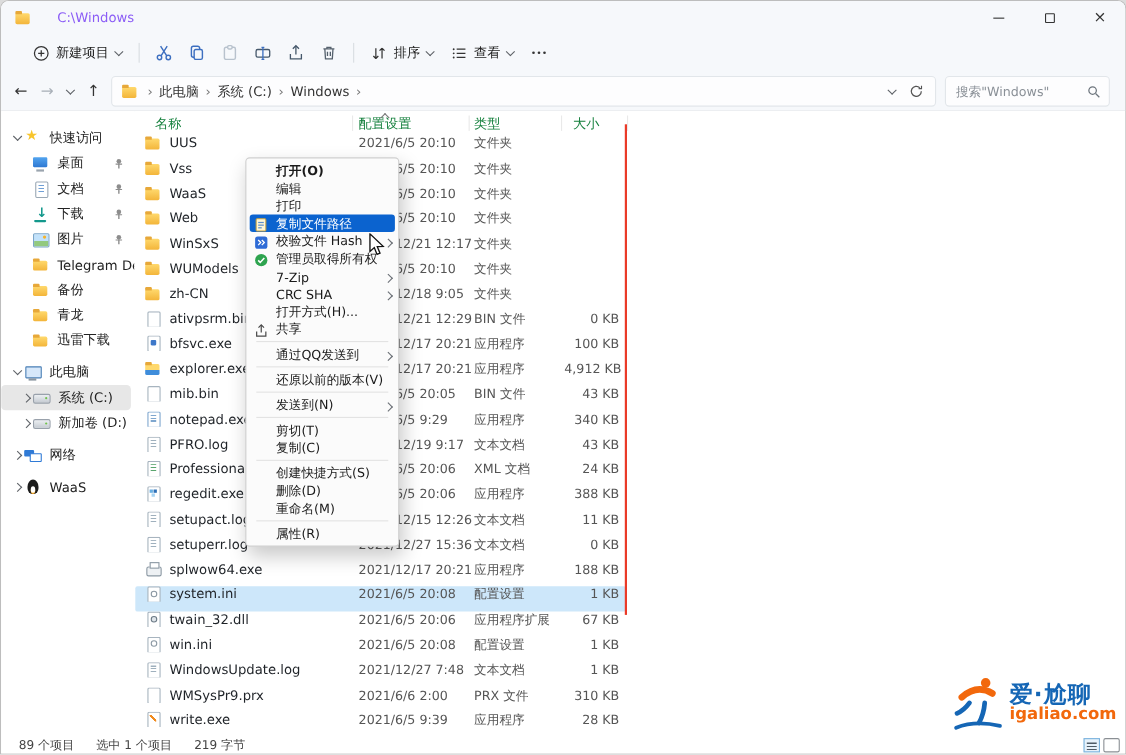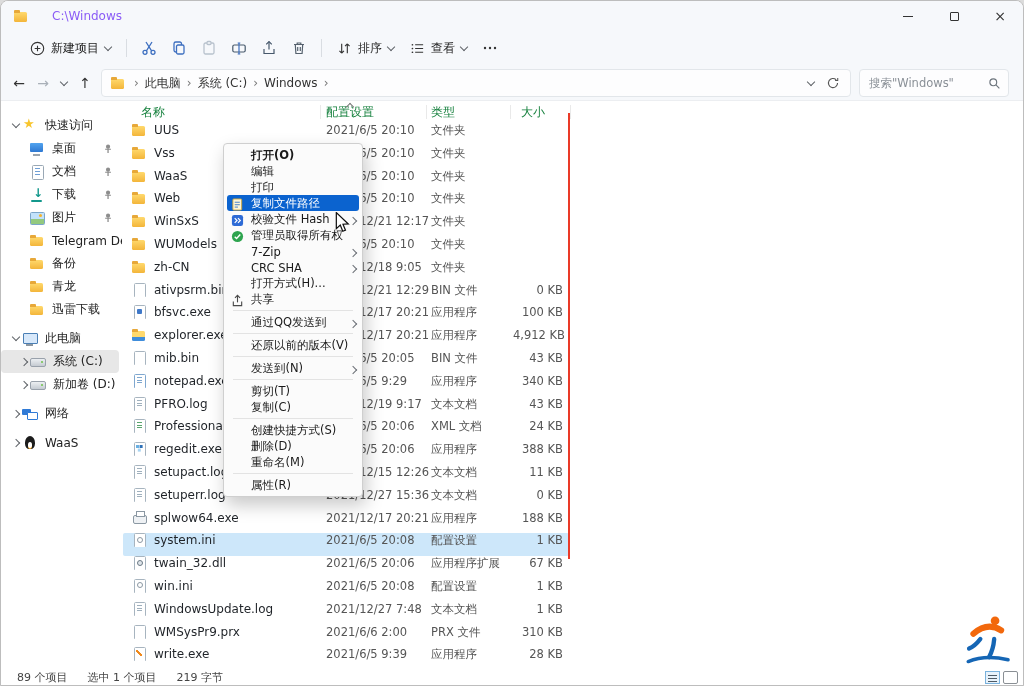--- a/index.html
+++ b/index.html
@@ -642,18 +642,22 @@
   </div>
 
   <div class="wm">
     <svg width="52" height="54" viewBox="0 0 60 60">
       <circle cx="37" cy="9" r="5" fill="#f2680c"></circle>
       <path d="M12 24 Q28 10 44 20" stroke="#f2680c" stroke-width="7" fill="none" stroke-linecap="round"></path>
       <path d="M20 30 Q14 38 7 41" stroke="#1566b5" stroke-width="5" fill="none" stroke-linecap="round"></path>
       <path d="M36 30 Q35 42 30 51" stroke="#1566b5" stroke-width="5" fill="none" stroke-linecap="round"></path>
       <path d="M6 56 Q26 48 52 54" stroke="#1566b5" stroke-width="4" fill="none" stroke-linecap="round"></path>
     </svg>
+    <div class="wm-texts">
+      <span class="wm-title">爱·尬聊</span>
+      <span class="wm-url">igaliao.com</span>
+    </div>
   </div>
 
   <svg class="cursor" style="left:334px;top:211px" width="15" height="21" viewBox="0 0 12 17">
     <path d="M1 0.5 L1 13.5 L4.2 10.6 L6.2 15.6 L8.4 14.7 L6.4 9.9 L10.7 9.7 Z" fill="#fff" stroke="#111" stroke-width="1"></path>
   </svg>
 </div>
 
 </body></html>

